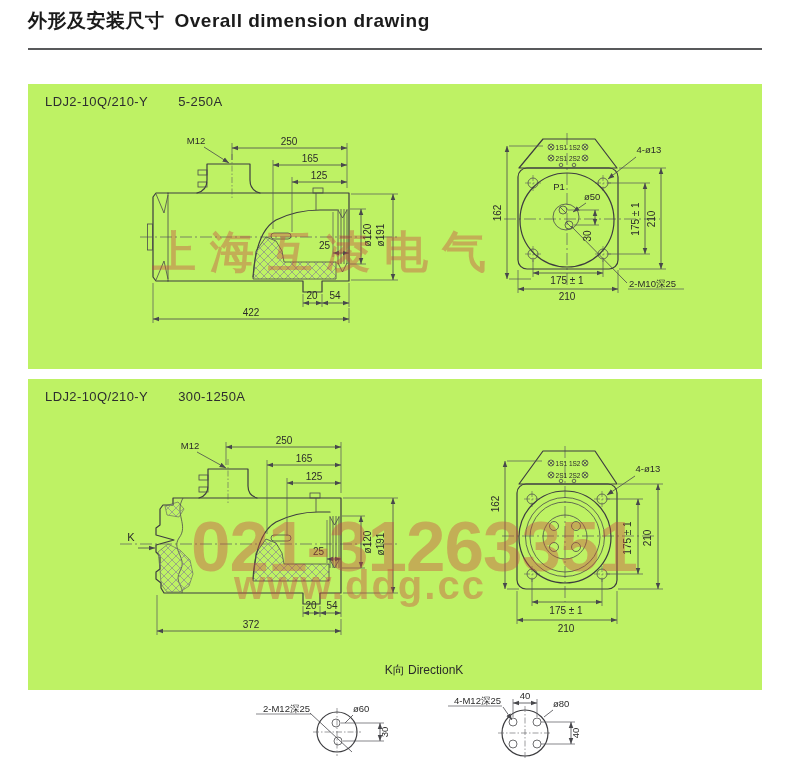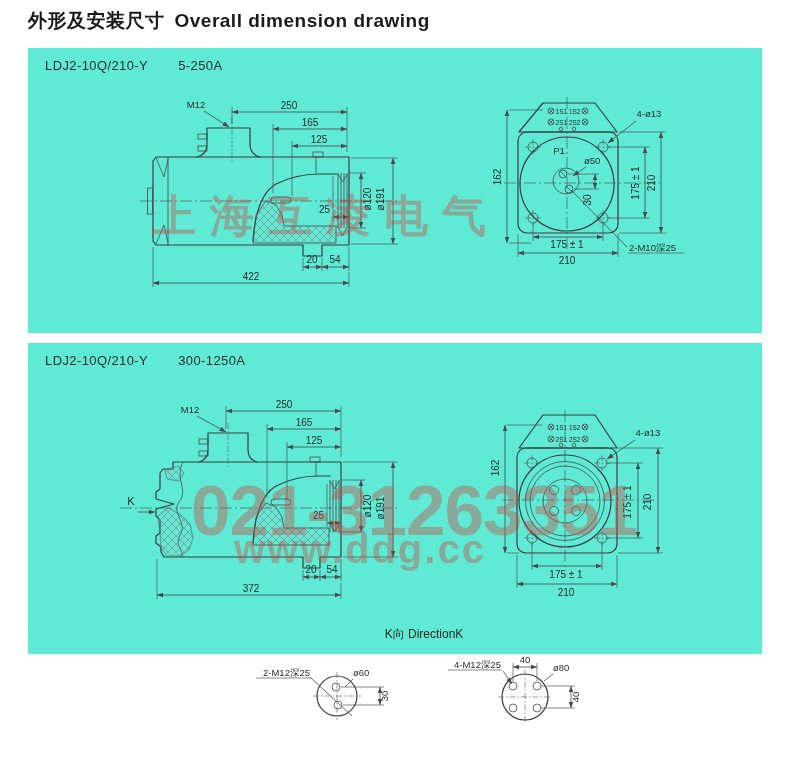--- a/index.html
+++ b/index.html
@@ -1,21 +1,21 @@
 <!DOCTYPE html>
 <html><head>
 <meta charset="utf-8">
 <style>
   html,body{margin:0;padding:0;background:#ffffff;}
   .page{position:relative;width:810px;height:770px;background:#ffffff;overflow:hidden;
         font-family:"Liberation Sans",sans-serif;}
   .hdr{position:absolute;left:28px;top:8px;width:734px;border-bottom:2px solid #58595b;padding-bottom:14px;}
   .hdr h1{margin:0;font-size:19px;font-weight:600;color:#1b1b1b;letter-spacing:.5px;}
   .hdr .en{margin-left:10px;font-weight:600;}
-  .panel{position:absolute;left:28px;width:734px;background:#5eead4;}
+  .panel{position:absolute;left:28px;width:734px;background:#bef264;margin-top:36px;}
   .panel1{top:48px;height:285px;}
   .panel2{top:343px;height:311px;}
   .panel-label{position:absolute;left:17px;top:10px;font-size:13px;color:#2d2d2f;letter-spacing:.4px;z-index:2;}
   .panel-label .range{margin-left:30px;}
   .panel svg{position:absolute;left:0;top:0;z-index:1;}
   .wm{position:absolute;font-weight:bold;color:rgba(203,72,66,.40);white-space:nowrap;line-height:1;z-index:5;pointer-events:none;}
   .wm1{left:124px;top:146px;font-size:44px;letter-spacing:14px;}
   .wm2{left:163px;top:132px;font-size:71px;letter-spacing:-1px;}
   .wm3{left:206px;top:186px;font-size:40px;letter-spacing:2px;}
   svg text{fill:#2b2b2b;font-size:10px;font-family:"Liberation Sans",sans-serif;}

